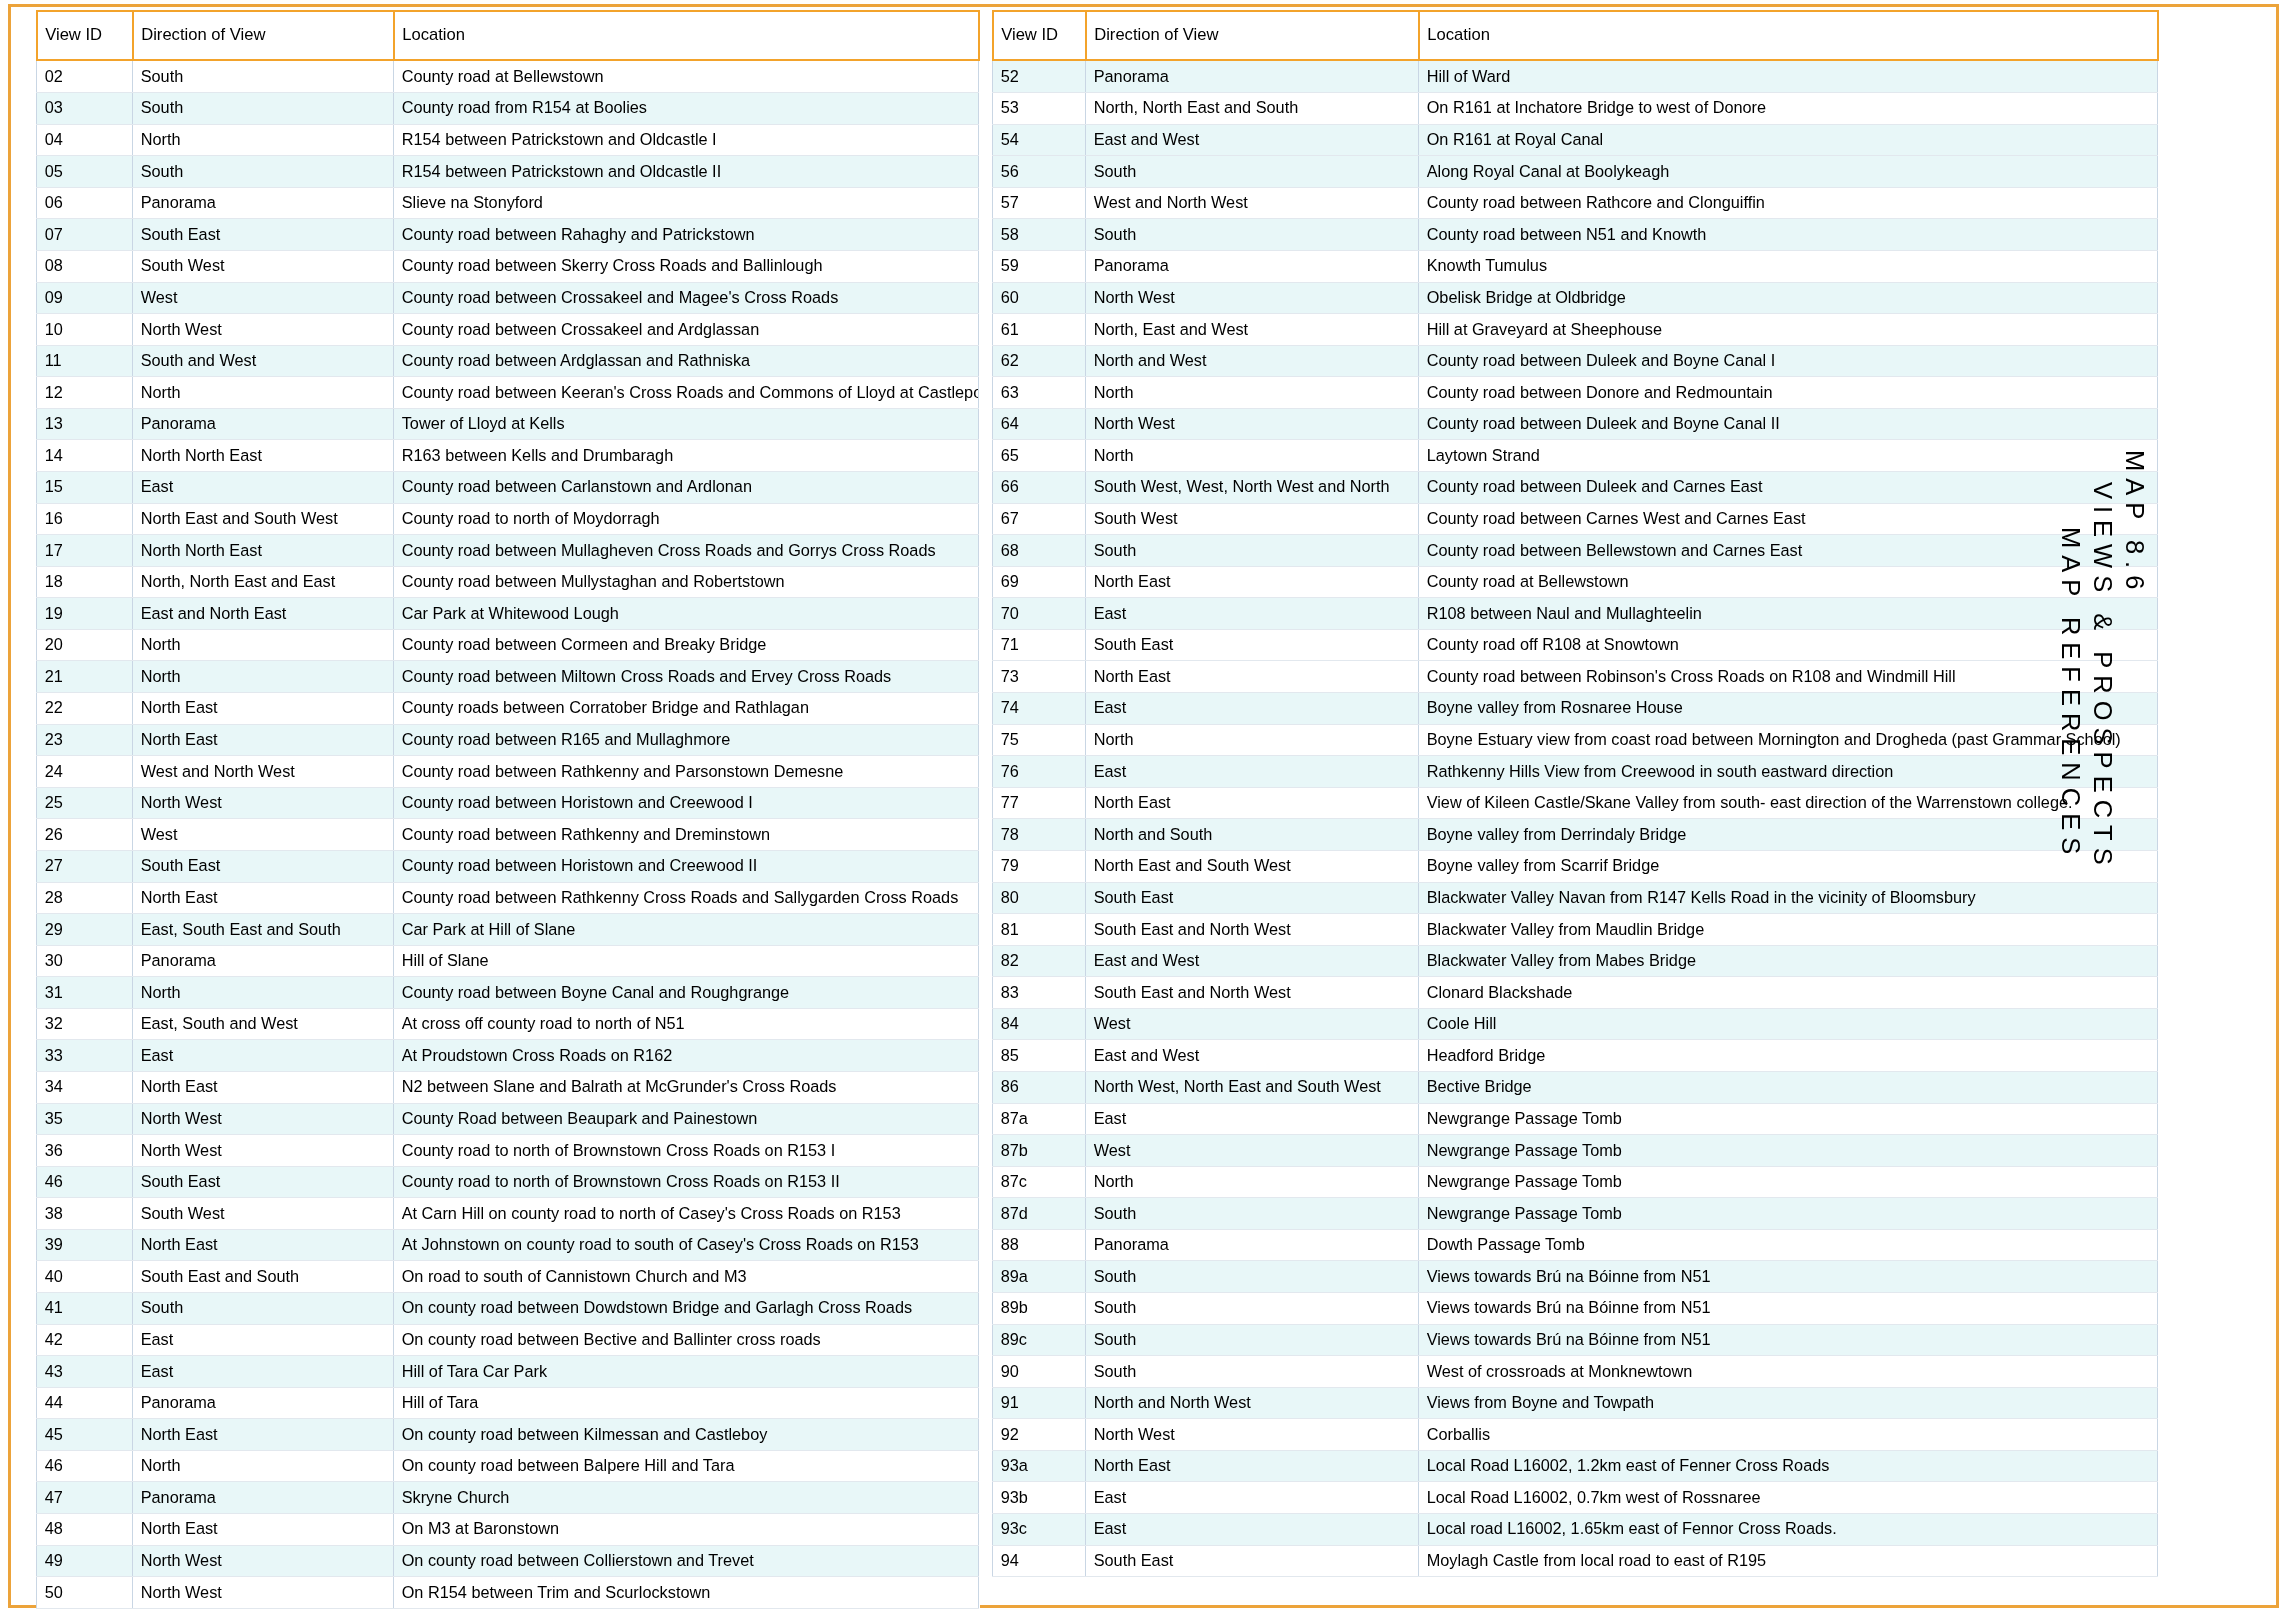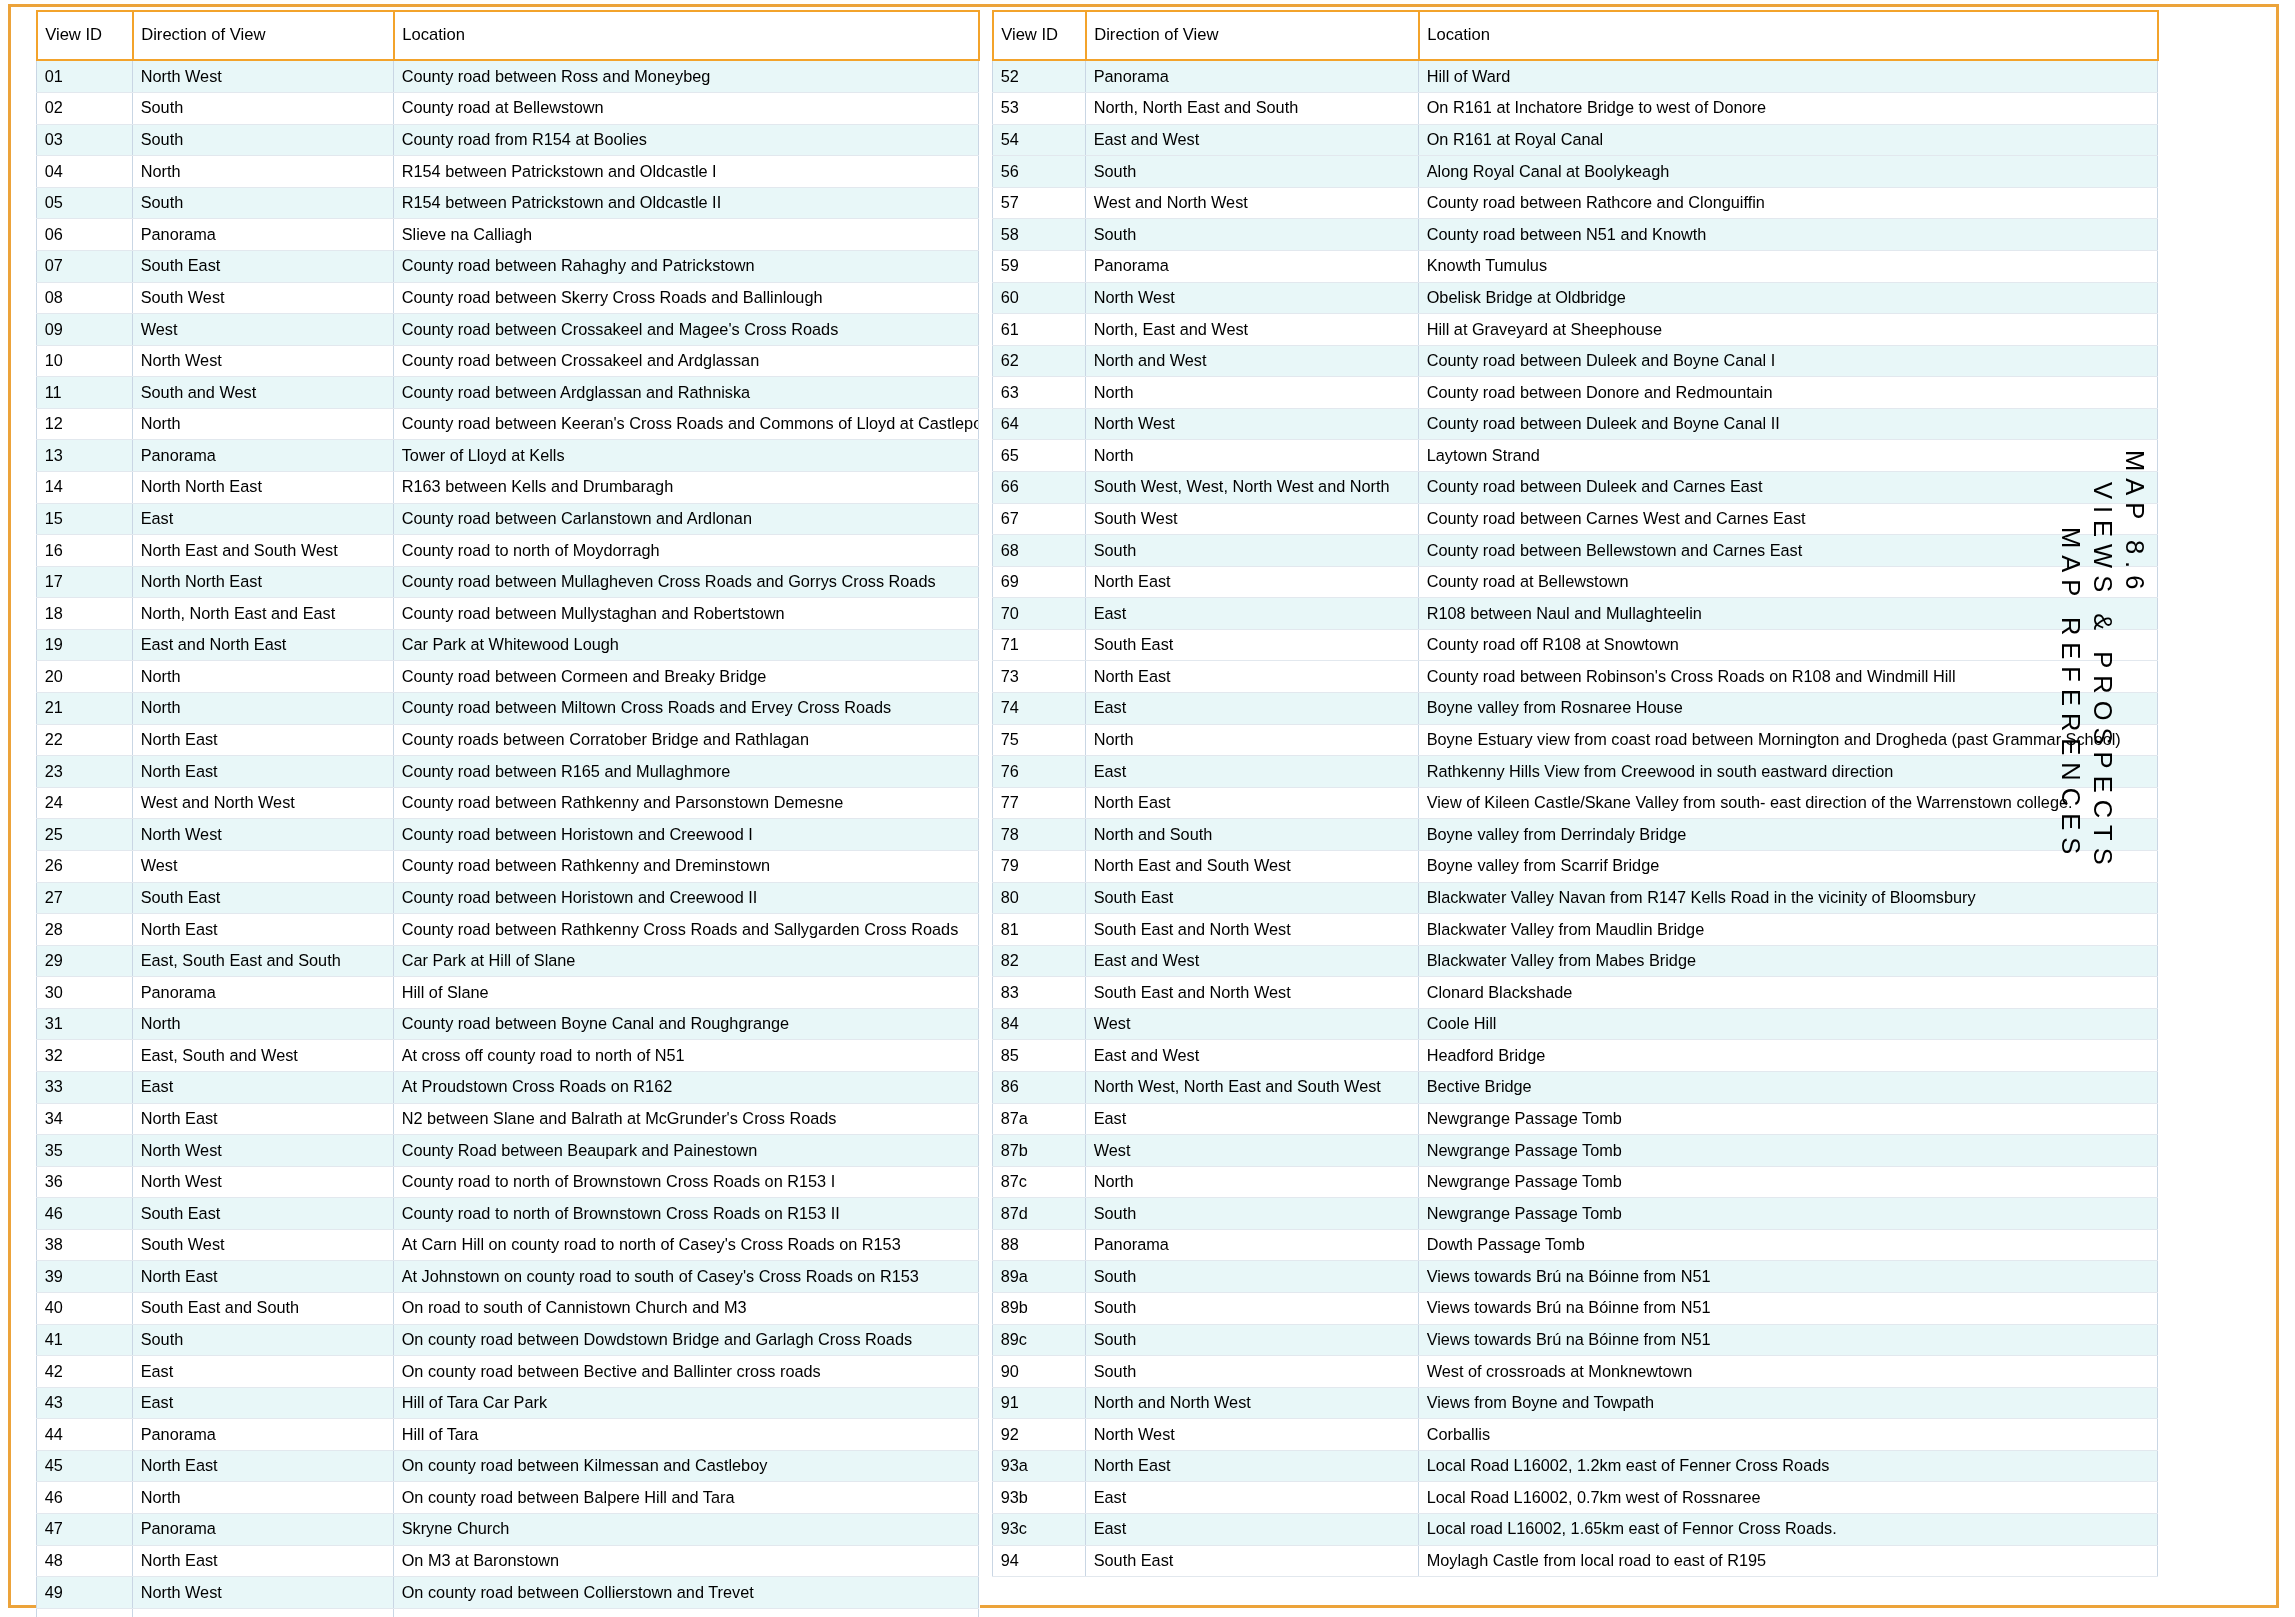--- a/index.html
+++ b/index.html
@@ -144,25 +144,20 @@
             <col class="c-loc">
         </colgroup>
         <thead>
           <tr>
             <th>View ID</th>
             <th>Direction of View</th>
             <th>Location</th>
           </tr>
         </thead>
         <tbody id="left-body">
-            <tr class="alt">
-              <td>01</td>
-              <td>North West</td>
-              <td>County road between Ross and Moneybeg</td>
-            </tr>
             <tr class="plain">
               <td>02</td>
               <td>South</td>
               <td>County road at Bellewstown</td>
             </tr>
             <tr class="alt">
               <td>03</td>
               <td>South</td>
               <td>County road from R154 at Boolies</td>
             </tr>
@@ -172,21 +167,21 @@
               <td>R154 between Patrickstown and Oldcastle I</td>
             </tr>
             <tr class="alt">
               <td>05</td>
               <td>South</td>
               <td>R154 between Patrickstown and Oldcastle II</td>
             </tr>
             <tr class="plain">
               <td>06</td>
               <td>Panorama</td>
-              <td>Slieve na Calliagh</td>
+              <td>Slieve na Stonyford</td>
             </tr>
             <tr class="alt">
               <td>07</td>
               <td>South East</td>
               <td>County road between Rahaghy and Patrickstown</td>
             </tr>
             <tr class="plain">
               <td>08</td>
               <td>South West</td>
               <td>County road between Skerry Cross Roads and Ballinlough</td>

